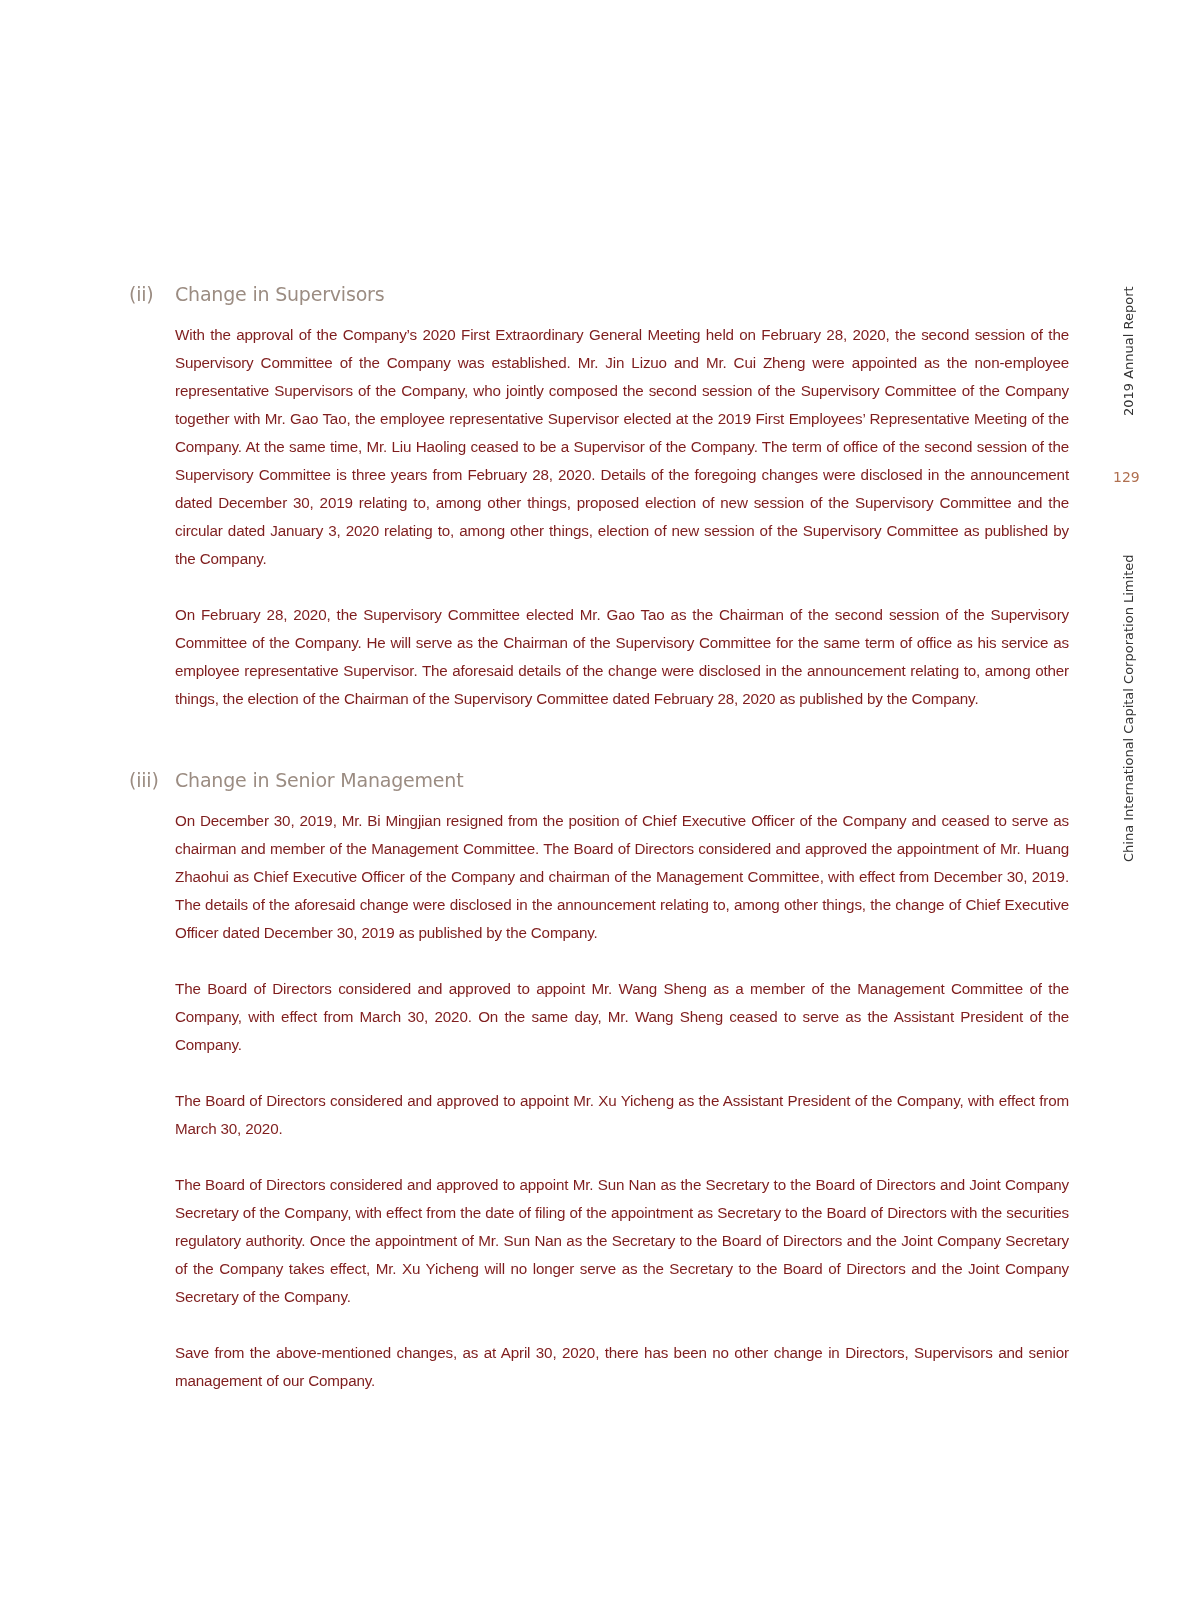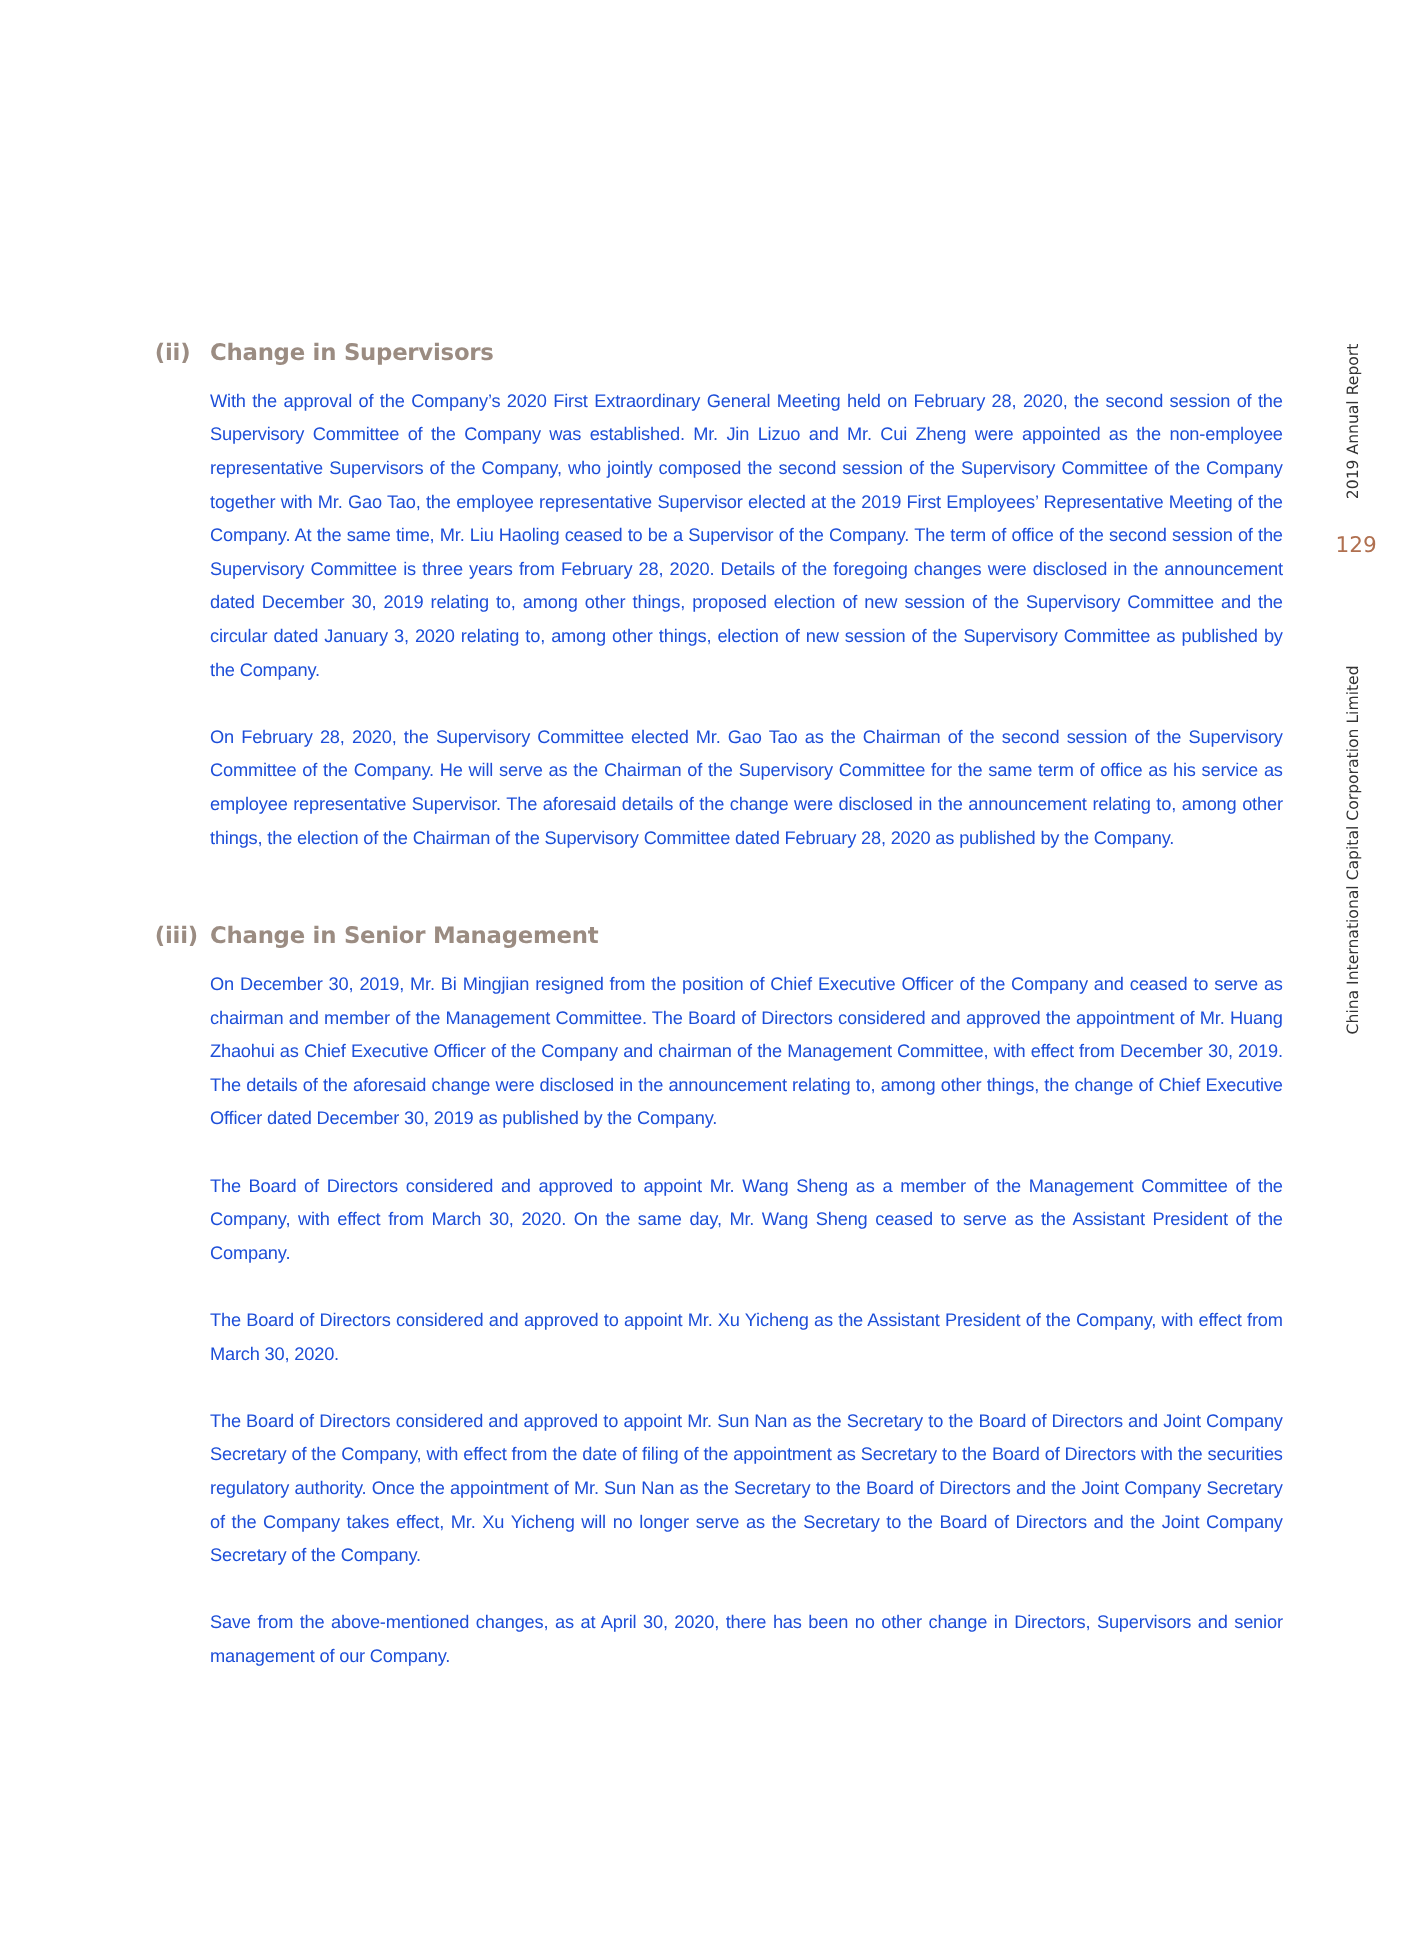--- a/index.html
+++ b/index.html
@@ -12,60 +12,60 @@
       height: 1615px;
       position: relative;
       overflow: hidden;
       font-family: "DejaVu Sans", sans-serif;
       color: #3a3a3a;
     }
     .section-heading {
       position: absolute;
       left: 129px;
       font-family: "DejaVu Sans", sans-serif;
-      font-weight: bold;
+      font-weight: normal;
       font-size: 19px;
       color: #9b8c82;
       letter-spacing: -0.2px;
       white-space: nowrap;
     }
     .section-heading .num {
       display: inline-block;
       width: 46px;
     }
     .section-heading .title {
       display: inline-block;
     }
     .para {
       position: absolute;
       left: 175px;
       width: 894px;
       font-family: "Liberation Sans", sans-serif;
       font-size: 15.2px;
       line-height: 28px;
       text-align: justify;
-      color: #1d4ed8;
+      color: #7f1d1d;
       margin: 0;
       letter-spacing: -0.15px;
     }
     .side-title {
       position: absolute;
       font-family: "DejaVu Sans", sans-serif;
       font-size: 13px;
       color: #333333;
       white-space: nowrap;
       transform-origin: left top;
       transform: rotate(-90deg);
     }
     .page-number {
       position: absolute;
       left: 1113px;
-      top: 444px;
+      top: 469px;
       font-family: "DejaVu Sans", sans-serif;
-      font-size: 18px;
+      font-size: 14px;
       color: #b07050;
     }
   </style>
 </head>
 <body>
 
 <div class="section-heading" style="top:283px;">
   <span class="num">(ii)</span><span class="title">Change in Supervisors</span>
 </div>
 

